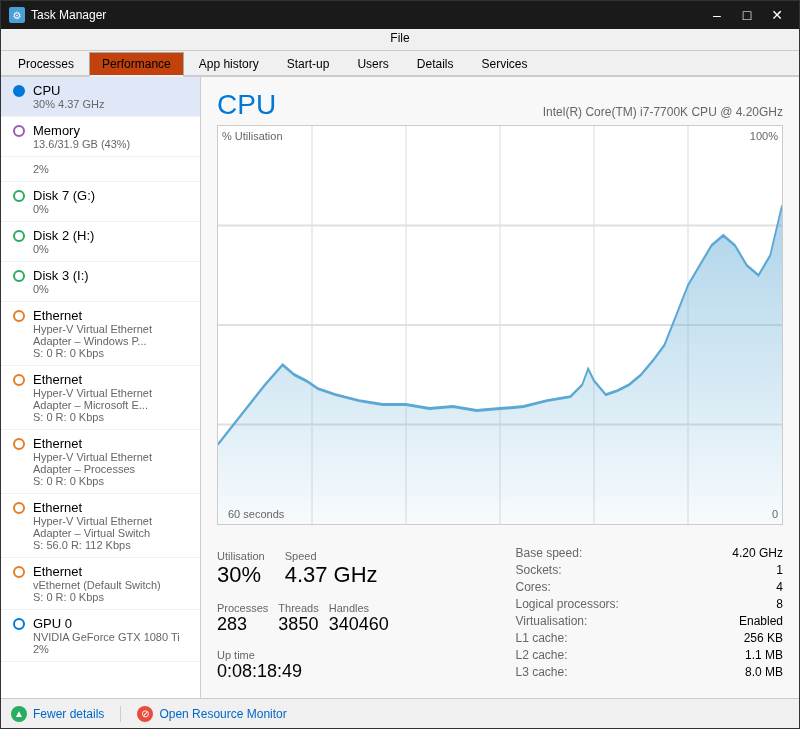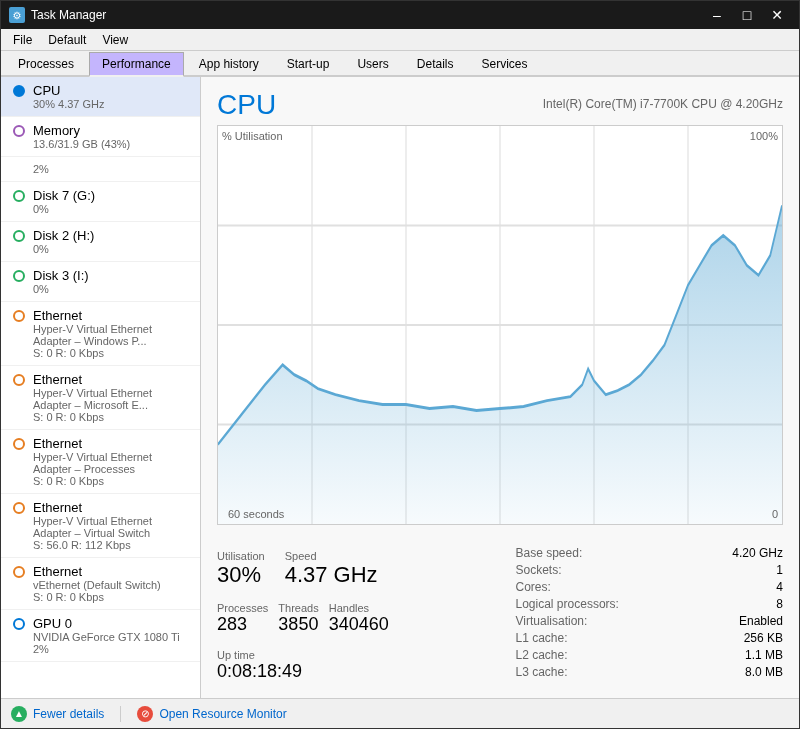--- a/index.html
+++ b/index.html
@@ -64,20 +64,21 @@
     }
     
     .menu-bar {
       background: #f0f0f0;
       height: 22px;
       display: flex;
       align-items: center;
       padding: 0 4px;
       border-bottom: 1px solid #ccc;
       flex-shrink: 0;
+      flex-direction: column;
     }
     
     .menu-item {
       padding: 2px 8px;
       cursor: pointer;
       font-size: 12px;
       color: #000;
     }
     
     .tab-bar {
@@ -95,21 +96,21 @@
       cursor: pointer;
       font-size: 12px;
       color: #000;
       border: 1px solid transparent;
       border-bottom: none;
       background: transparent;
       margin-right: 2px;
     }
     
     .tab.active {
-      background: #c4b5fd;
+      background: #c2410c;
       border-color: #aaa;
       border-bottom: 2px solid #f0f0f0;
       font-weight: 400;
       margin-bottom: -2px;
     }
     
     .content {
       display: flex;
       flex: 1;
       overflow: hidden;
@@ -183,21 +184,21 @@
     
     .panel-title {
       font-size: 28px;
       font-weight: 300;
       color: #0078d7;
     }
     
     .panel-subtitle {
       font-size: 12px;
       color: #666;
-      margin-top: 8px;
+      margin-top: 16px;
     }
     
     .chart-container {
       flex: 1;
       background: #fff;
       border: 1px solid #ccc;
       position: relative;
       min-height: 200px;
       margin-bottom: 20px;
     }

